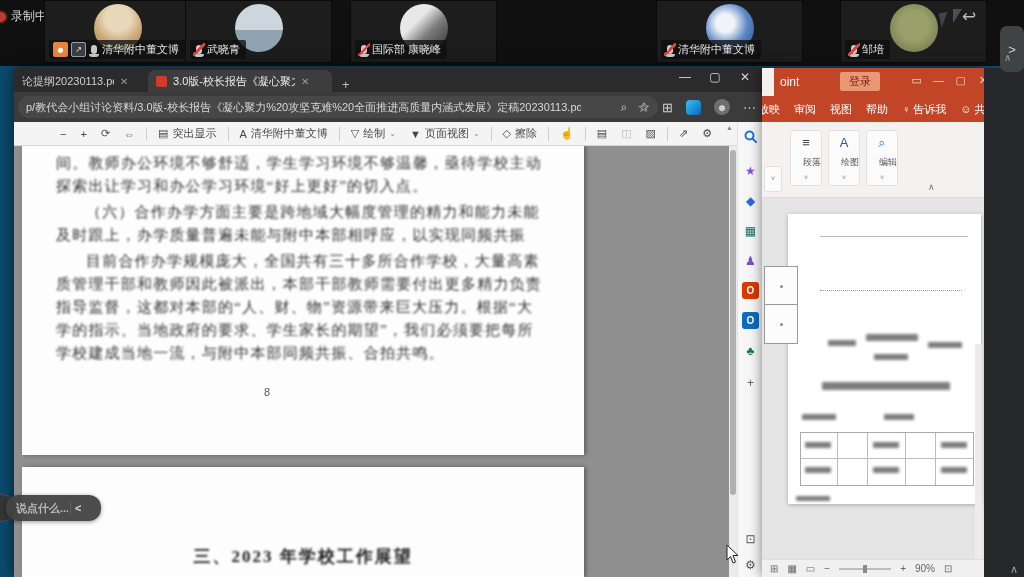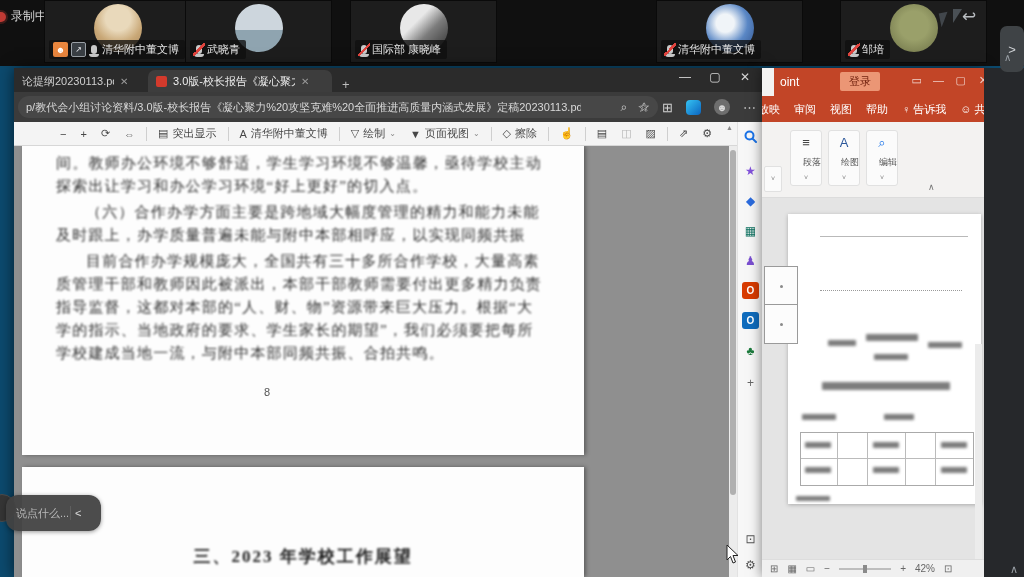--- a/index.html
+++ b/index.html
@@ -108,22 +108,22 @@
   .sl-table .r{position:absolute;left:0;width:100%;height:1px;background:#bbb;}
   .sl-table .c{position:absolute;top:0;width:1px;height:100%;background:#bbb;}
   #pptscroll{position:absolute;left:213px;top:146px;width:7px;height:400px;background:#ececec;}
   #ppt-status{position:absolute;left:0;top:491px;width:100%;height:18px;background:#f0f0f0;border-top:1px solid #ddd;
     display:flex;align-items:center;gap:9px;padding-left:8px;box-sizing:border-box;color:#666;font-size:10px;}
   .ztrack{width:52px;height:2px;background:#bdbdbd;position:relative;}
   .zknob{position:absolute;left:24px;top:-3px;width:4px;height:8px;background:#8a8a8a;}
   
   #rightpanel{position:absolute;left:984px;top:68px;width:40px;height:509px;background:#26282b;}
   
-  #chatbar{position:absolute;left:6px;top:495px;width:95px;height:36px;background:rgba(66,66,66,.95);border-radius:12px;
-    display:flex;align-items:center;z-index:40;color:#b9b9b9;font-size:11px;box-shadow:0 1px 4px rgba(0,0,0,.4);}
+  #chatbar{position:absolute;left:6px;top:495px;width:95px;height:26px;background:rgba(66,66,66,.95);border-radius:12px;
+    display:flex;align-items:center;z-index:40;color:#b9b9b9;font-size:11px;box-shadow:0 1px 4px rgba(0,0,0,.4);font-weight:bold;}
   #chatbar .ph{margin-left:10px;white-space:nowrap;overflow:hidden;width:52px;}
   #chatbar .dv{width:1px;height:14px;background:#5f5f5f;margin:0 4px 0 2px;}
   #chatbar .bk{color:#ddd;font-size:11px;}
   .chat-emoji{position:absolute;left:-12px;top:494px;width:26px;height:26px;border-radius:50%;background:#343434;z-index:39;border:1px solid #4a4a4a;}
   
   #cursor{position:absolute;left:726px;top:545px;z-index:50;}
   .searchsvg circle{fill:none;stroke:#1a73e8;stroke-width:2;}
   .searchsvg line{stroke:#1a73e8;stroke-width:2;stroke-linecap:round;}
 </style>
 </head>
@@ -376,21 +376,21 @@
 
     <div id="ppt-status">
       <span>⊞</span>
       <span>▦</span>
       <span>▭</span>
       <span>−</span>
       <span class="ztrack">
           <span class="zknob"></span>
         </span>
       <span>+</span>
-      <span>42%</span>
+      <span>90%</span>
       <span>⊡</span>
     </div>
   </div>
 
   <div id="rightpanel"></div>
 
   <div class="chat-emoji"></div>
   <div id="chatbar">
     <span class="ph">说点什么...</span>
     <span class="dv"></span>

